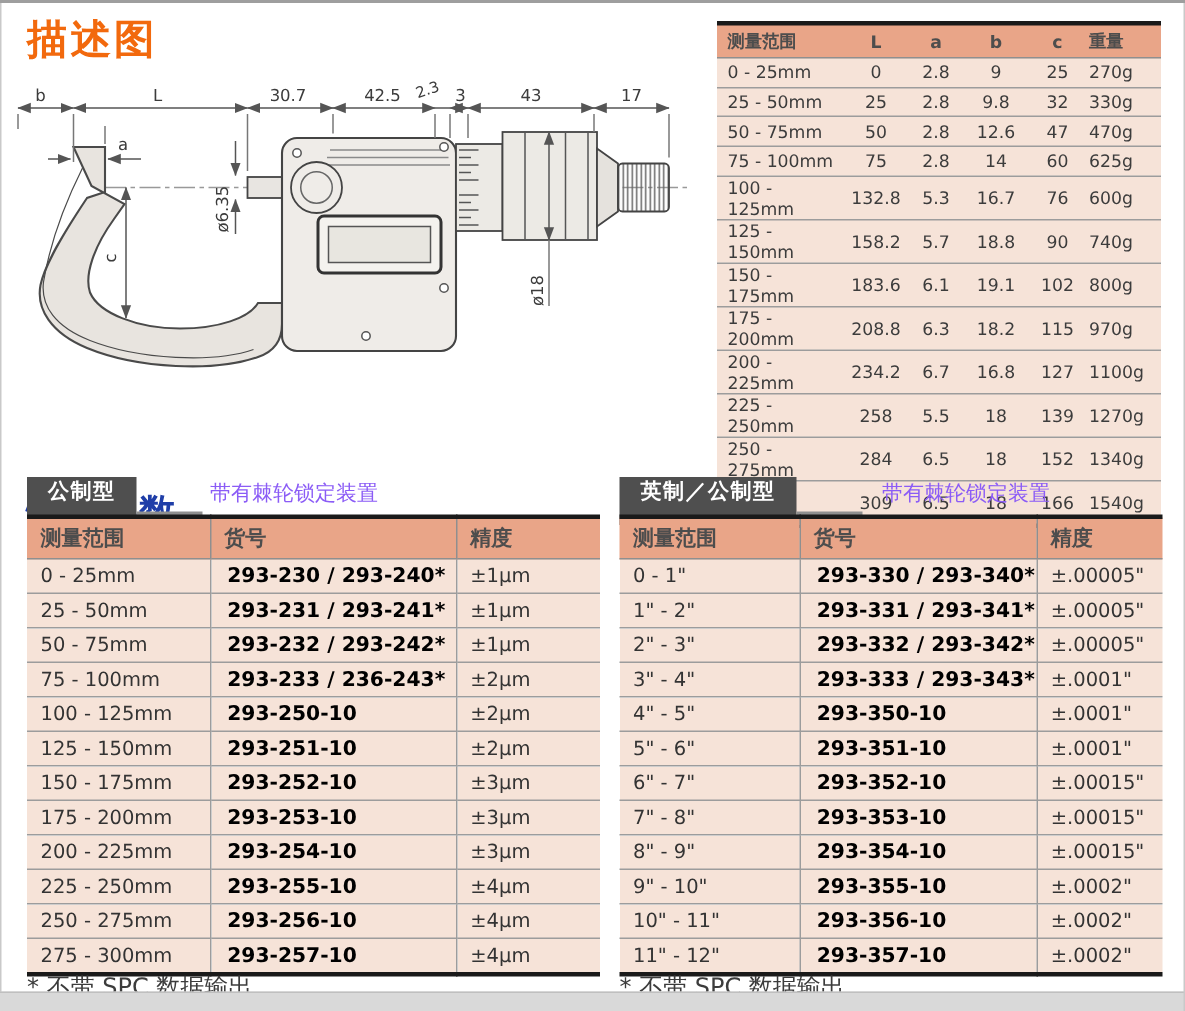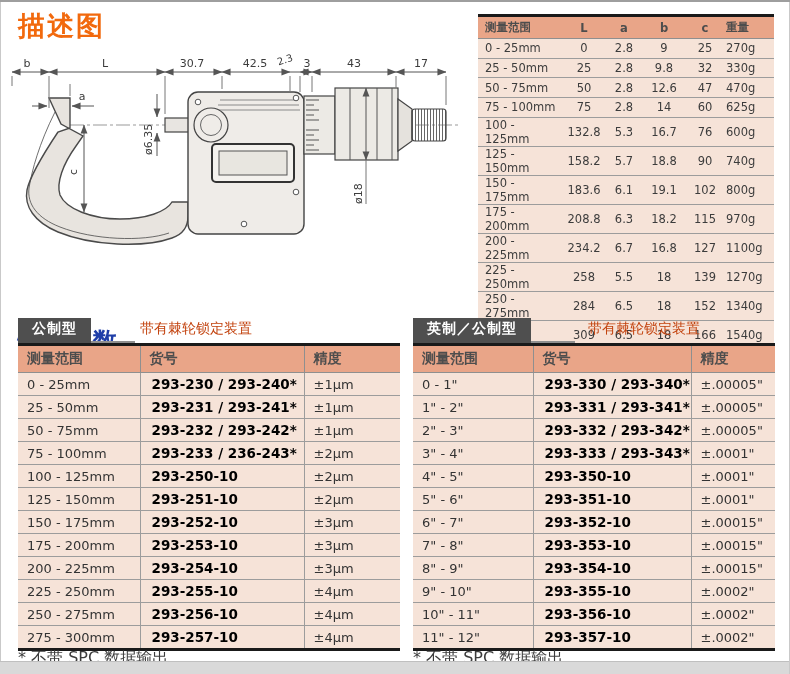--- a/index.html
+++ b/index.html
@@ -26,21 +26,21 @@
   .spec-wrap td{background:#f6e3d8;color:#3c3c3c;font-size:11.5px;height:18.7px;
                 border-bottom:1px solid #9c9c9c;text-align:center;padding:0 2px;}
   .spec-wrap td.c-range{text-align:left;padding-left:7px;}
   .spec-wrap td.c-weight,.spec-wrap th:last-child{text-align:left;padding-right:8px;}
   .spec-wrap tr:last-child td{border-bottom:none;}
 
   
   .tab{position:absolute;top:316px;height:32px;line-height:20px;background:#4f4f4f;color:#ffffff;
        font-size:14px;font-weight:bold;padding:0 14px;letter-spacing:1px;}
   .tab::after{content:"";position:absolute;left:100%;bottom:0;width:44px;height:9px;background:#8f8f8f;}
-  .subtitle{position:absolute;top:318px;font-size:14px;color:#c2410c;}
+  .subtitle{position:absolute;top:318px;font-size:14px;color:#8b5cf6;}
 
   .perf-wrap{position:absolute;top:341px;}
   .perf-wrap table{border-collapse:collapse;border-top:3px solid #1a1a1a;border-bottom:3px solid #1a1a1a;table-layout:fixed;}
   .perf-wrap th{background:#e9a588;color:#4d4d4d;font-size:14px;font-weight:bold;height:26px;
                 text-align:left;padding:0 0 0 9px;border-bottom:1px solid #8f8f8f;border-right:1px solid #8f8f8f;}
   .perf-wrap th:last-child{border-right:none;}
   .perf-wrap td{background:#f6e3d8;font-size:13px;color:#333;height:22px;border-bottom:1px solid #9c9c9c;
                 border-right:1px solid #9c9c9c;padding:0 0 0 9px;white-space:nowrap;overflow:hidden;}
   .perf-wrap td:last-child{border-right:none;}
   .perf-wrap td.c-part{font-weight:bold;color:#000;font-size:13.5px;padding-left:11px;}

